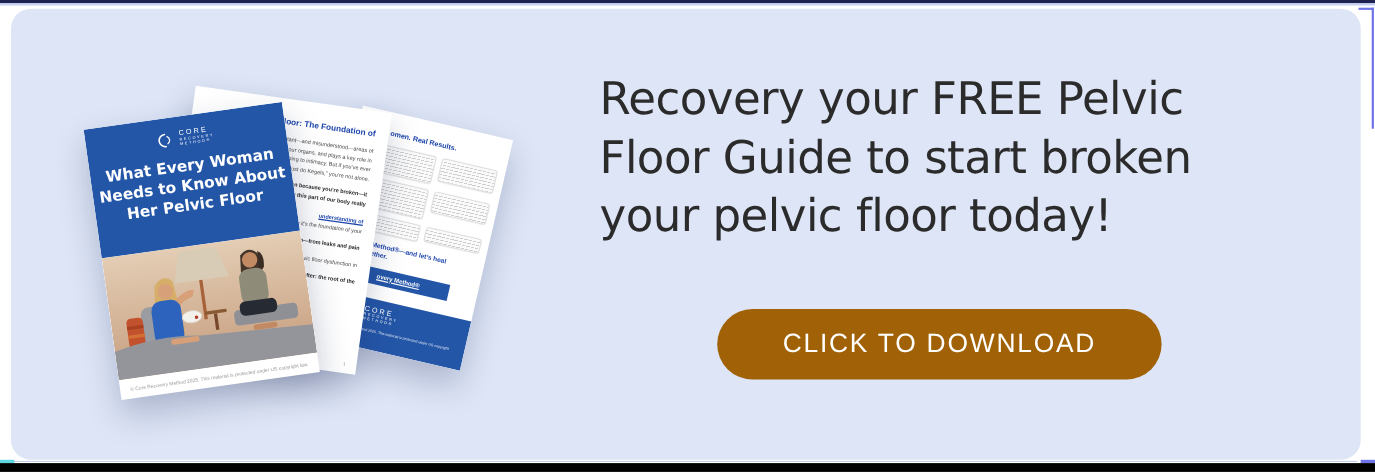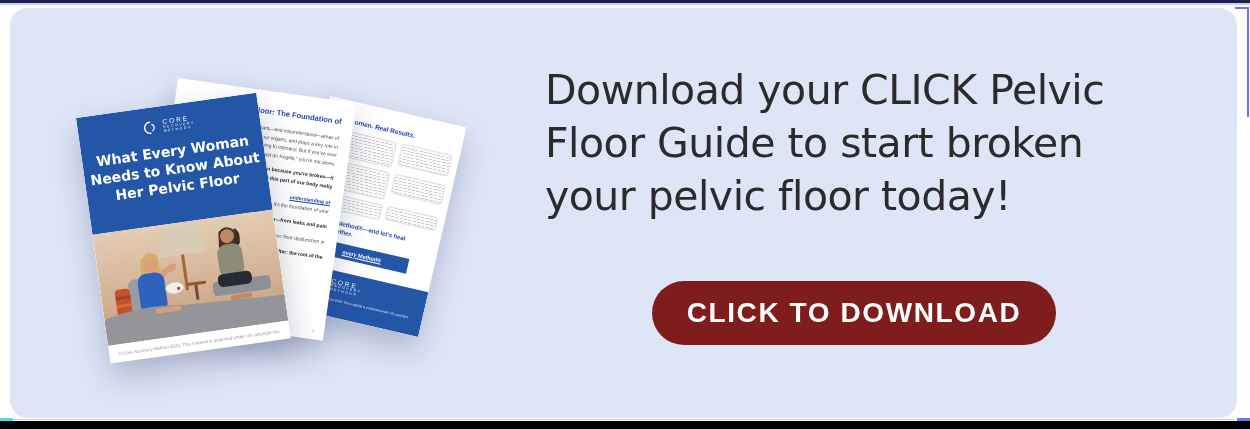--- a/index.html
+++ b/index.html
@@ -17,22 +17,22 @@
   .edge-purple{position:absolute;right:0;bottom:8px;width:13px;height:3px;background:#6f74e8;}
 
   
   .card{position:absolute;left:10px;top:8px;width:1227px;height:410px;border-radius:18px;
         background:#dde5f6;}
 
   
   .headline{position:absolute;left:545px;top:64px;color:#2b2b2b;font-family:"DejaVu Sans",sans-serif;
             font-size:41px;line-height:53px;letter-spacing:-0.5px;font-weight:400;}
   .cta-btn{position:absolute;left:652px;top:281px;width:404px;height:64px;border:none;cursor:pointer;
-           border-radius:32px;background:#7f1d1d;color:#ffffff;font-family:"Liberation Sans",sans-serif;
-           font-weight:bold;font-size:28px;letter-spacing:1.6px;display:flex;align-items:center;
+           border-radius:32px;background:#a16207;color:#ffffff;font-family:"Liberation Sans",sans-serif;
+           font-weight:normal;font-size:24px;letter-spacing:1.6px;display:flex;align-items:center;
            justify-content:center;}
 
   
   .page{position:absolute;background:#ffffff;box-shadow:0 14px 30px rgba(25,35,80,.25);overflow:hidden;}
   .page-results{left:330px;top:96px;width:140px;height:215px;transform:rotate(13deg);
                 transform-origin:top left;z-index:1;}
   .page-foundation{left:178px;top:78px;width:180px;height:240px;transform:rotate(8deg);
                    transform-origin:top left;z-index:2;}
   .cover{left:76px;top:118px;width:182px;height:248px;transform:rotate(-8deg);
          transform-origin:top left;z-index:3;}
@@ -189,21 +189,21 @@
         <rect x="94" y="64" width="3" height="15" fill="#77492a"></rect>
         <path d="M0,86 q40,-10 80,-4 l102,4 l0,26 l-182,0 Z" fill="#94959a"></path>
         <rect x="52" y="82" width="26" height="5" rx="2.5" fill="#d7a078"></rect>
         <rect x="128" y="79" width="22" height="5" rx="2.5" fill="#c18a63"></rect>
       </svg>
       <div class="cover-footer">© Core Recovery Method 2025. This material is protected under US copyright law.</div>
     </div>
   </div>
 
   <div class="headline">
-    <div>Download your CLICK Pelvic</div>
+    <div>Recovery your FREE Pelvic</div>
     <div>Floor Guide to start broken</div>
     <div>your pelvic floor today!</div>
   </div>
 
   <button class="cta-btn">CLICK TO DOWNLOAD</button>
 
   <div class="under-card-line"></div>
   <div class="edge-cyan"></div>
   <div class="edge-purple"></div>
   <div class="bottom-bar"></div>

